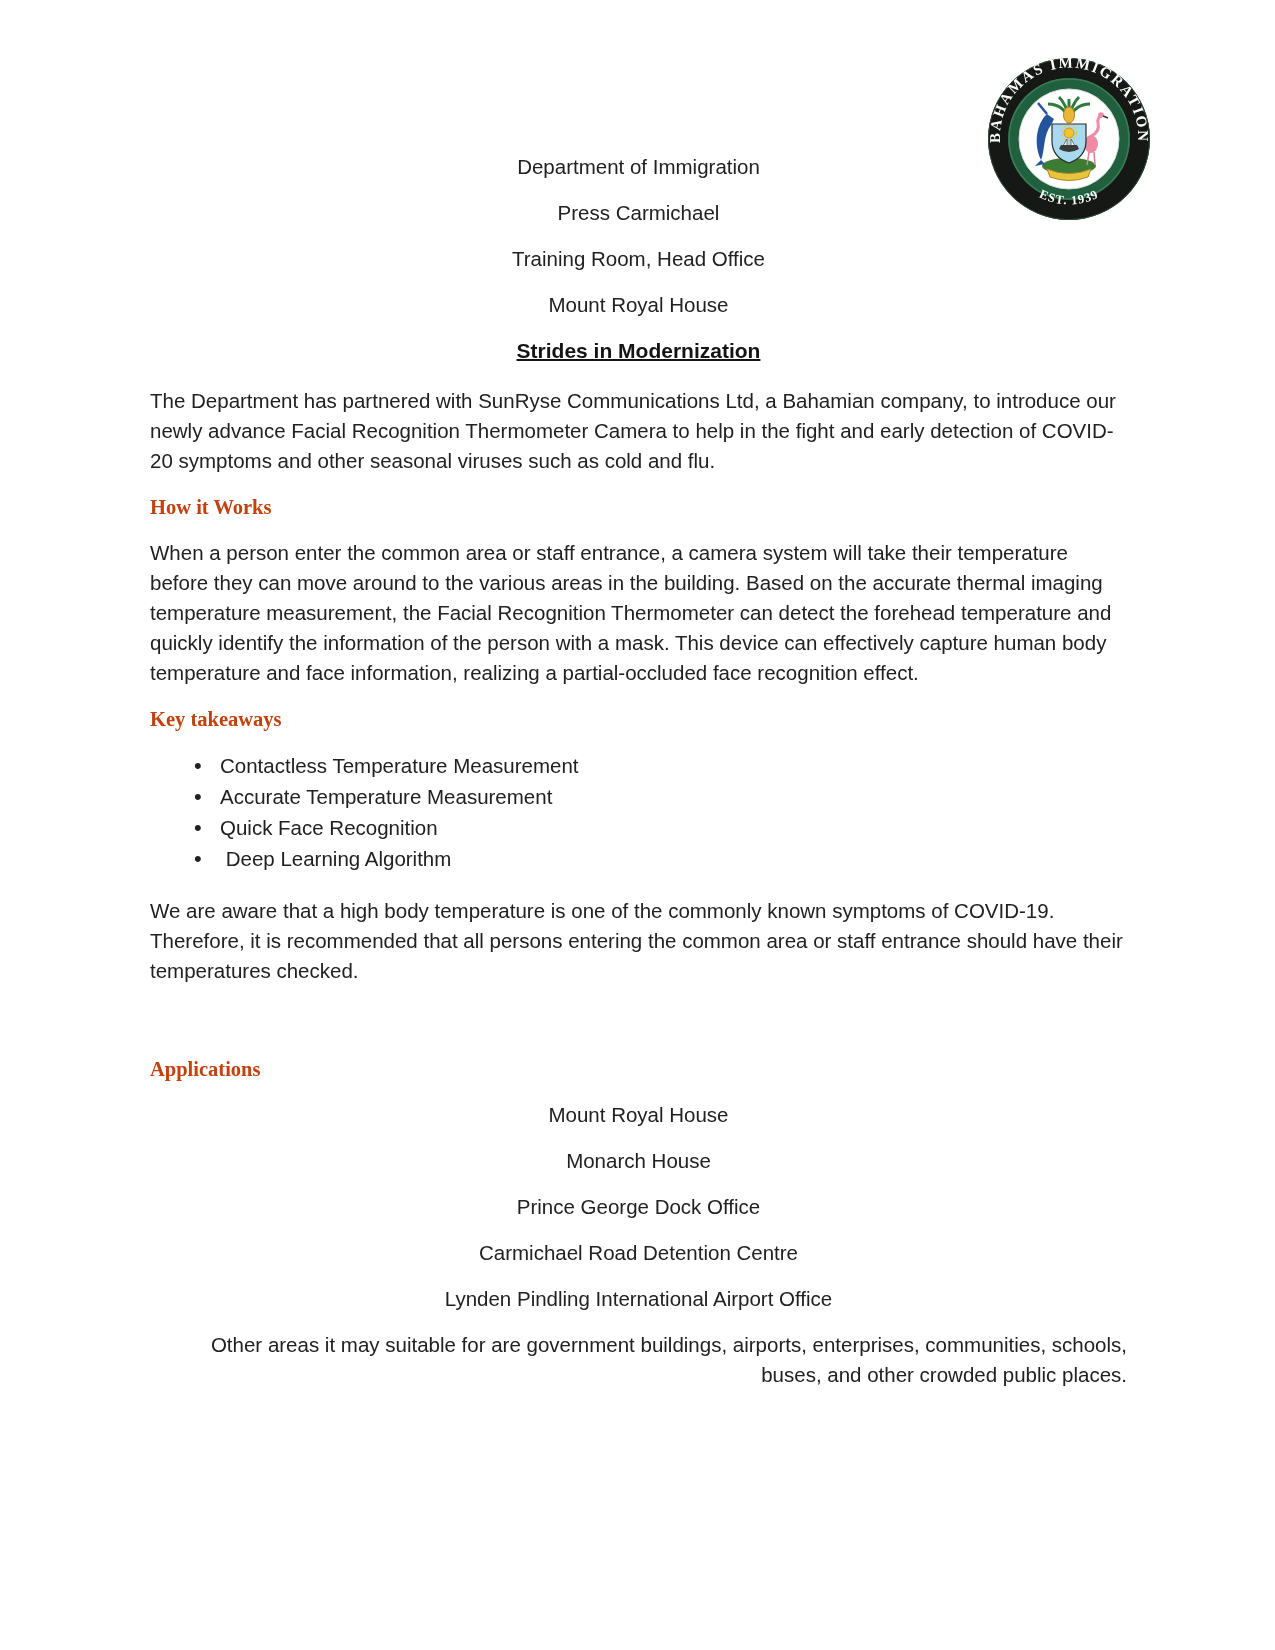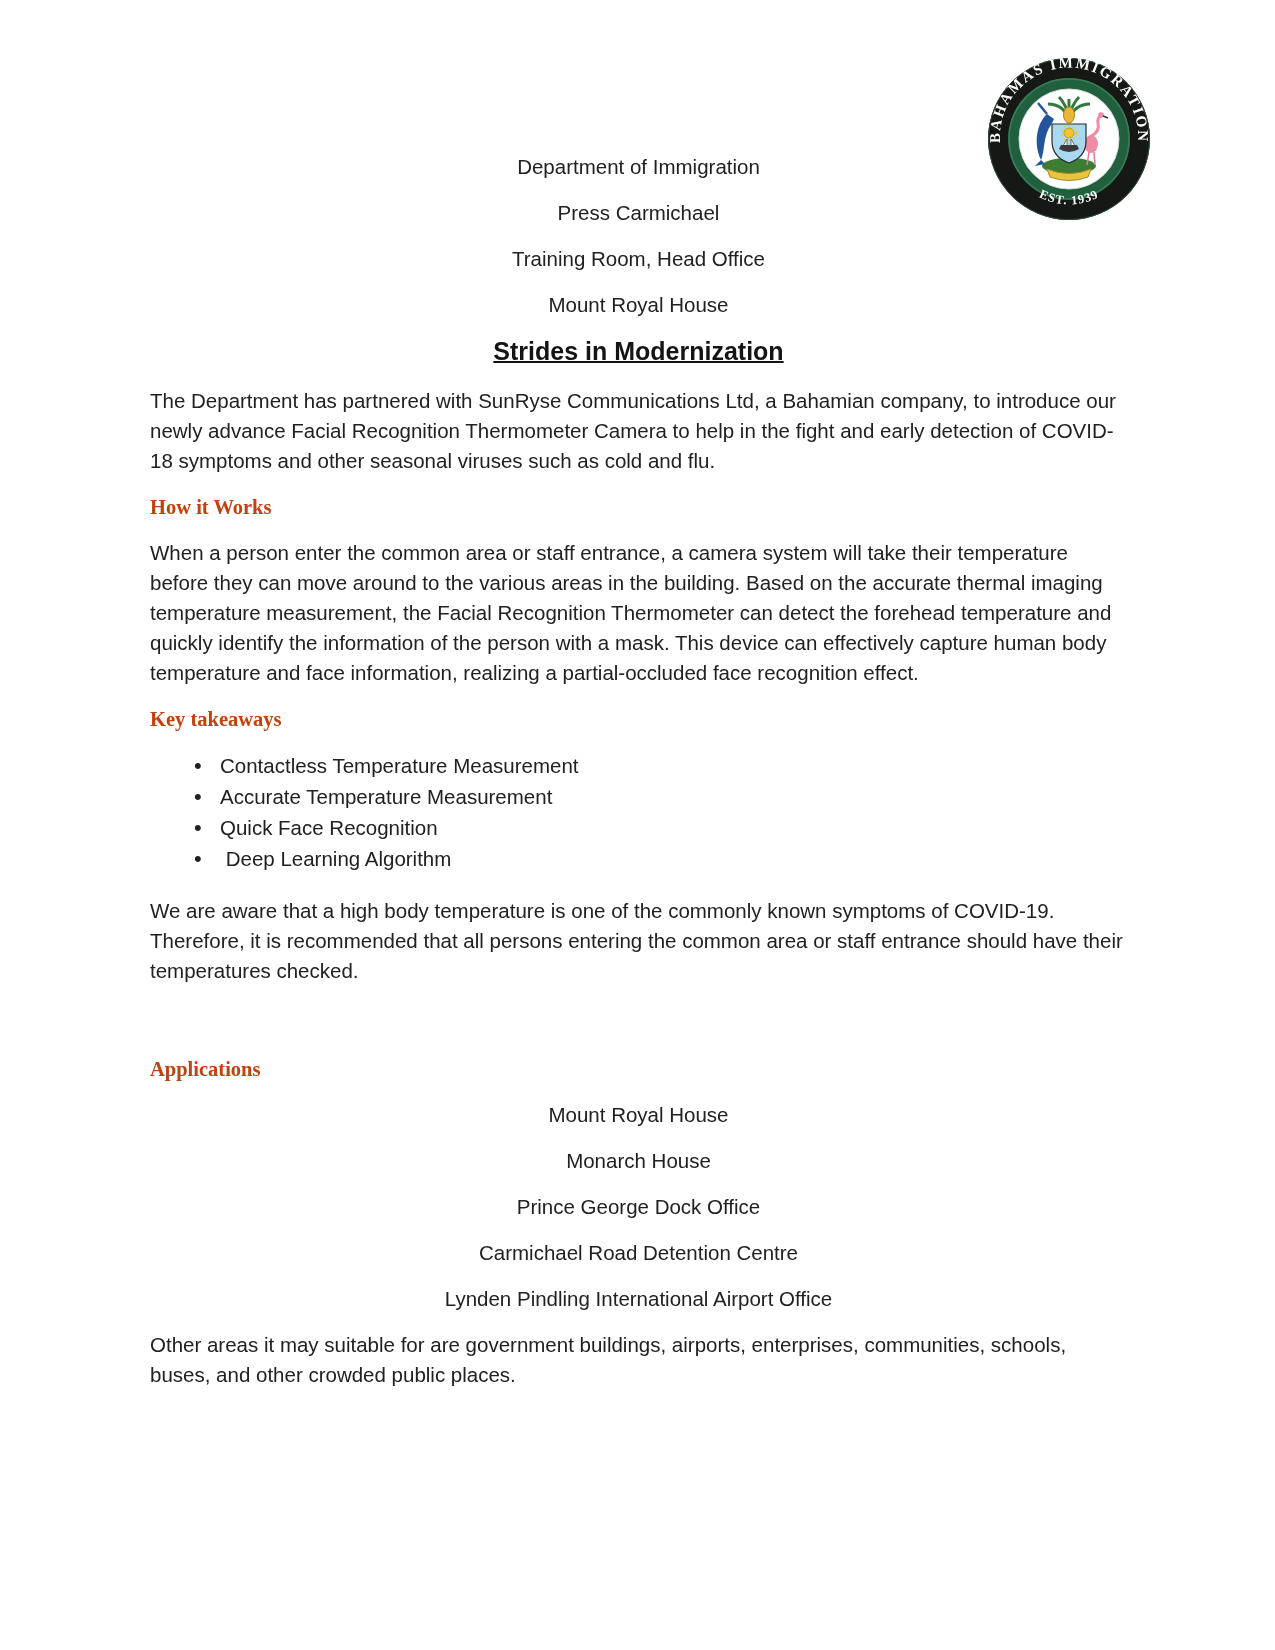--- a/index.html
+++ b/index.html
@@ -11,21 +11,21 @@
     overflow:hidden;
     font-family:"Liberation Sans", sans-serif;
     color:#212121;
   }
   .content{
     position:absolute;
     left:150px; right:148px; top:152px;
   }
   .hline{font-size:20.5px;line-height:30px;margin:0 0 16px;text-align:center;}
   .doc-title{
-    font-size:25px;line-height:30px;font-weight:bold;
+    font-size:21px;line-height:30px;font-weight:bold;
     text-align:center;
     text-decoration:underline;
     text-decoration-thickness:2px;
     margin:0 0 20px;
     color:#141414;
   }
   .para{font-size:20.5px;line-height:30px;margin:0 0 16px;}
   .heading{font-size:20.5px;line-height:30px;font-weight:bold;margin:0 0 16px;color:#c2410c;font-family:Liberation Serif, serif;}
   .bullets{margin:6px 0 22px;}
   .bullet{display:flex;align-items:flex-start;font-size:20.5px;line-height:31px;}
@@ -33,21 +33,21 @@
     content:"\2022";
     display:block;
     width:26px;
     margin-left:44px;
     flex:0 0 auto;
     font-size:22px;
     line-height:31px;
   }
   .bullet .btxt{white-space:pre-wrap;}
   .spacer{height:36px;margin:0 0 16px;}
-  .last-para{margin-top:11px;}
+  .last-para{margin-top:11px;text-align:right;}
   .logo{
     position:absolute;
     left:987px; top:57px;
     width:164px; height:164px;
   }
 </style>
 </head>
 <body>
 
 <div class="page">
@@ -109,21 +109,21 @@
 
   <div class="content">
 
     <p class="hline">Department of Immigration</p>
     <p class="hline">Press Carmichael</p>
     <p class="hline">Training Room, Head Office</p>
     <p class="hline">Mount Royal House</p>
 
     <p class="doc-title">Strides in Modernization</p>
 
-    <p class="para">The Department has partnered with SunRyse Communications Ltd, a Bahamian company, to introduce our newly advance Facial Recognition Thermometer Camera to help in the fight and early detection of COVID-18 symptoms and other seasonal viruses such as cold and flu.</p>
+    <p class="para">The Department has partnered with SunRyse Communications Ltd, a Bahamian company, to introduce our newly advance Facial Recognition Thermometer Camera to help in the fight and early detection of COVID-20 symptoms and other seasonal viruses such as cold and flu.</p>
 
     <p class="heading">How it Works</p>
     <p class="para">When a person enter the common area or staff entrance, a camera system will take their temperature before they can move around to the various areas in the building. Based on the accurate thermal imaging temperature measurement, the Facial Recognition Thermometer can detect the forehead temperature and quickly identify the information of the person with a mask. This device can effectively capture human body temperature and face information, realizing a partial-occluded face recognition effect.</p>
 
     <p class="heading">Key takeaways</p>
     <div class="bullets">
       <div class="bullet">
           <span class="btxt">Contactless Temperature Measurement</span>
         </div>
       <div class="bullet">

